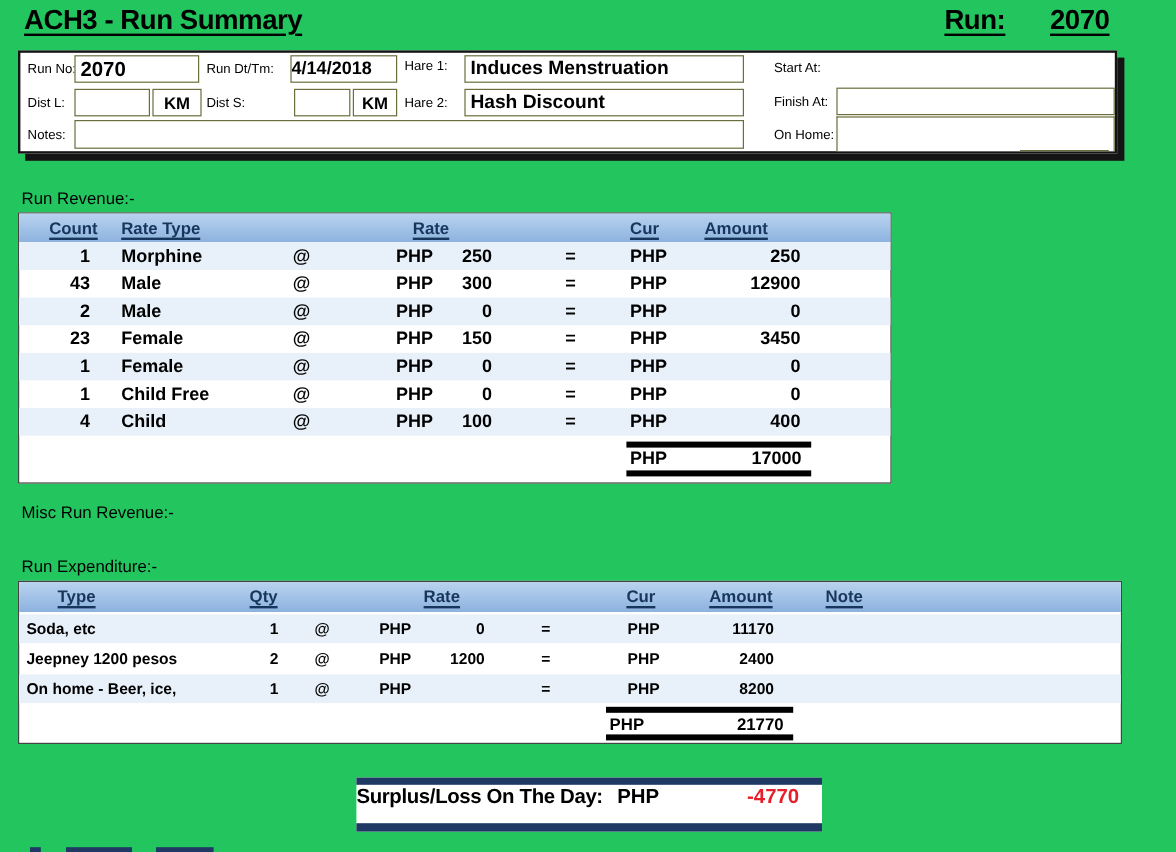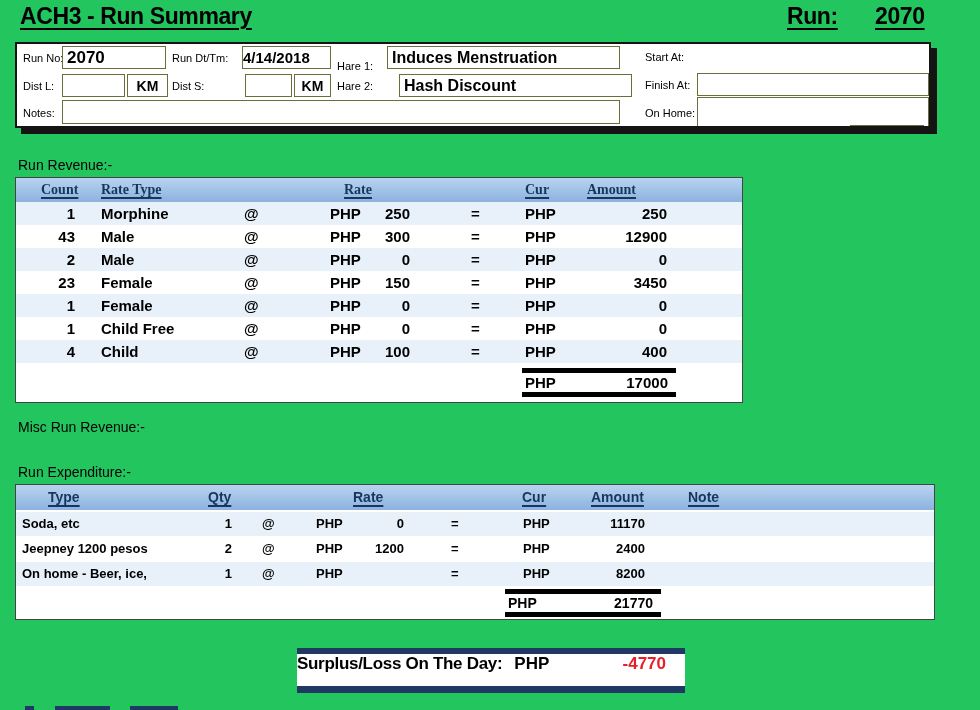--- a/index.html
+++ b/index.html
@@ -32,21 +32,21 @@
          text-decoration-thickness:2px;text-underline-offset:3px;white-space:nowrap;}
   .tint{background:#e8f1f9;}
   .trow{position:absolute;left:0;right:0;font-weight:bold;white-space:nowrap;}
   .trow span{position:absolute;}
   .totalblock{position:absolute;border-top:5px solid #000;border-bottom:5px solid #000;font-weight:bold;}
   .totalblock .tcur{position:absolute;left:3px;}
   .totalblock .tamt{position:absolute;right:8px;}
 
   
   #rev-table{left:15px;top:177px;width:726px;height:224px;}
-  #rev-table .band{height:24px;font-family:Liberation Serif, serif;}
+  #rev-table .band{height:24px;}
   #rev-table .hcell{line-height:24px;font-size:14px;}
   #rev-table .trow{height:23px;line-height:23px;font-size:15px;}
   .rc-count{left:5px;width:54px;text-align:right;}
   .rc-type{left:85px;}
   .rc-at{left:228px;}
   .rc-cur1{left:314px;}
   .rc-rate{left:336px;width:58px;text-align:right;}
   .rc-eq{left:455px;}
   .rc-cur2{left:509px;}
   .rc-amt{left:566px;width:85px;text-align:right;}
@@ -87,32 +87,32 @@
   <div class="big-title" style="left:20px;top:3px;">ACH3 - Run Summary</div>
   <div class="big-title" style="left:787px;top:3px;">Run:</div>
   <div class="big-title" style="left:875px;top:3px;">2070</div>
 
   <div class="panel">
 
     <span class="flabel" style="left:6px;top:8px;">Run No:</span>
     <div class="ibox" style="left:45px;top:2px;width:104px;font-size:17px;">2070</div>
     <span class="flabel" style="left:155px;top:8px;">Run Dt/Tm:</span>
     <div class="ibox" style="left:225px;top:2px;width:89px;font-size:15px;text-align:left;padding-left:0;">4/14/2018</div>
-    <span class="flabel" style="left:320px;top:16px;text-align:right;">Hare 1:</span>
+    <span class="flabel" style="left:320px;top:5px;text-align:right;">Hare 1:</span>
     <div class="ibox" style="left:370px;top:2px;width:233px;">Induces Menstruation</div>
     <span class="flabel" style="left:628px;top:7px;">Start At:</span>
 
     <span class="flabel" style="left:6px;top:36px;">Dist L:</span>
     <div class="ibox" style="left:45px;top:30px;width:63px;"></div>
     <div class="ibox kmbox" style="left:110px;top:30px;width:41px;">KM</div>
     <span class="flabel" style="left:155px;top:36px;">Dist S:</span>
     <div class="ibox" style="left:228px;top:30px;width:47px;"></div>
     <div class="ibox kmbox" style="left:277px;top:30px;width:37px;">KM</div>
     <span class="flabel" style="left:320px;top:36px;">Hare 2:</span>
-    <div class="ibox" style="left:370px;top:30px;width:233px;margin-left:12px;">Hash Discount</div>
+    <div class="ibox" style="left:370px;top:30px;width:233px;">Hash Discount</div>
     <span class="flabel" style="left:628px;top:35px;">Finish At:</span>
     <div class="ibox" style="left:680px;top:29px;width:232px;"></div>
 
     <span class="flabel" style="left:6px;top:63px;">Notes:</span>
     <div class="ibox" style="left:45px;top:56px;width:558px;height:24px;"></div>
     <span class="flabel" style="left:628px;top:63px;">On Home:</span>
     <div class="onhome-box" style="left:680px;top:53px;width:232px;height:29px;">
       <span></span>
       <span class="onhome-bottom-seg"></span>
     </div>

